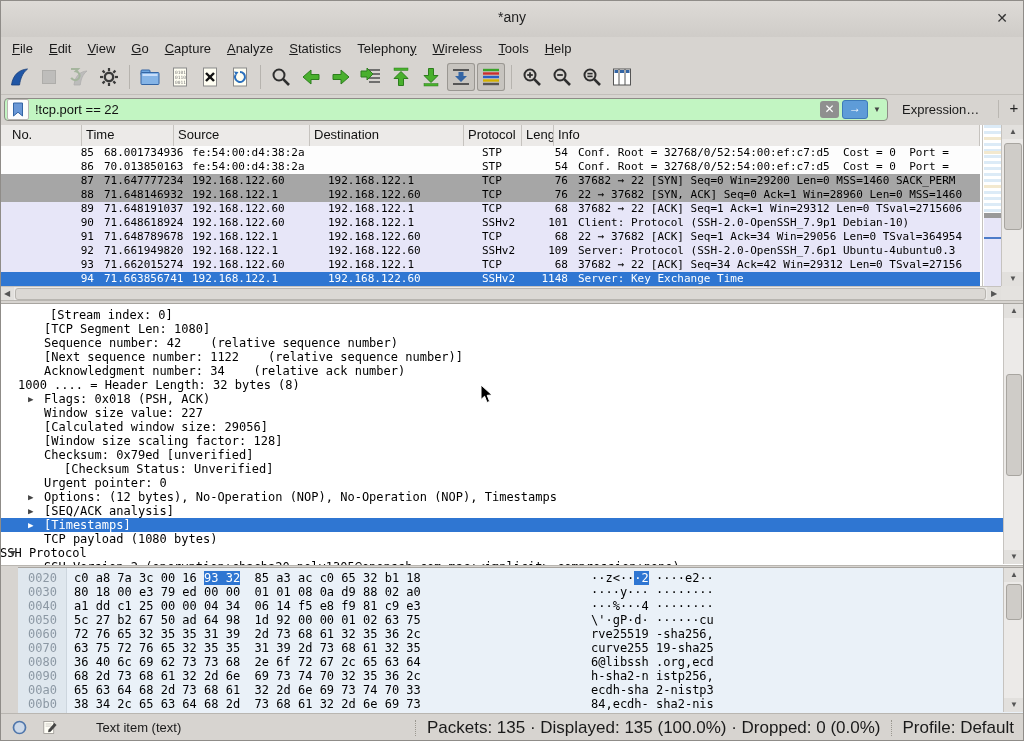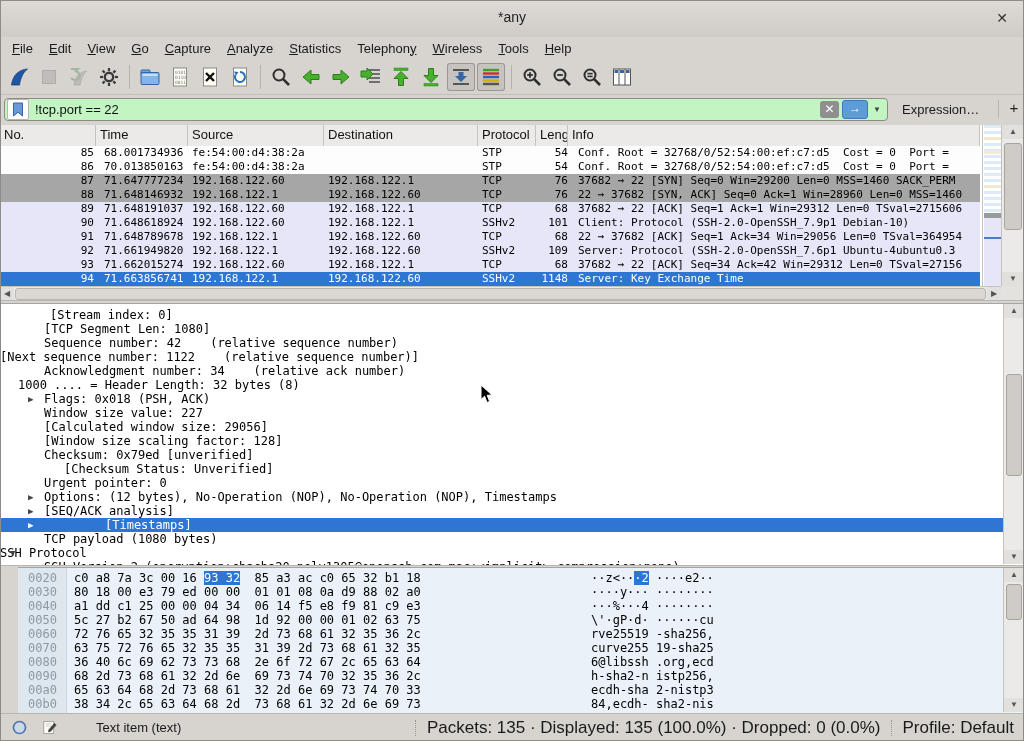--- a/index.html
+++ b/index.html
@@ -332,21 +332,21 @@
     <span class="fapply">→</span>
     <span class="fdrop">▼</span>
   </div>
   <span class="expr-label">Expression…</span>
   <span class="expr-sep"></span>
   <span class="add-filter">+</span>
 </div>
 
 <div class="packetlist">
   <div class="pl-header" id="plheader">
-      <div class="pl-h" style="width: 96px;">No.</div>
+      <div class="pl-h" style="width: 74px; margin-left: 8px;">No.</div>
       <div class="pl-h" style="width: 92px;">Time</div>
       <div class="pl-h" style="width: 136px;">Source</div>
       <div class="pl-h" style="width: 154px;">Destination</div>
       <div class="pl-h" style="width: 58px;">Protocol</div>
       <div class="pl-h" style="width: 32px;">Length</div>
       <div class="pl-h" style="width: 420px; flex: 1 1 auto;">Info</div>
     </div>
   <div class="pl-body" id="plbody">
       <div class="prow white mono"><span class="c-no">85</span><span class="c-time">68.001734936</span><span class="c-src">fe:54:00:d4:38:2a</span><span class="c-dst"></span><span class="c-proto">STP</span><span class="c-len">54</span><span class="c-info">Conf. Root = 32768/0/52:54:00:ef:c7:d5  Cost = 0  Port =</span></div>
       <div class="prow white mono"><span class="c-no">86</span><span class="c-time">70.013850163</span><span class="c-src">fe:54:00:d4:38:2a</span><span class="c-dst"></span><span class="c-proto">STP</span><span class="c-len">54</span><span class="c-info">Conf. Root = 32768/0/52:54:00:ef:c7:d5  Cost = 0  Port =</span></div>
@@ -381,33 +381,33 @@
   <div class="pl-corner"></div>
 </div>
 
 <div class="splitter" style="top:300px;"></div>
 
 <div class="details" id="details">
     <div style="height: 4px;"></div>
     <div class="dl mono"><span style="padding-left: 50px; display: inline-block;">[Stream index: 0]</span></div>
     <div class="dl mono"><span style="padding-left: 44px; display: inline-block;">[TCP Segment Len: 1080]</span></div>
     <div class="dl mono"><span style="padding-left: 44px; display: inline-block;">Sequence number: 42    (relative sequence number)</span></div>
-    <div class="dl mono"><span style="display: inline-block;">[Next sequence number: 1122    (relative sequence number)]</span></div>
+    <div class="dl mono"><span style="padding-left: 44px; display: inline-block;">[Next sequence number: 1122    (relative sequence number)]</span></div>
     <div class="dl mono"><span style="padding-left: 44px; display: inline-block;">Acknowledgment number: 34    (relative ack number)</span></div>
     <div class="dl mono"><span style="padding-left: 18px; display: inline-block;">1000 .... = Header Length: 32 bytes (8)</span></div>
     <div class="dl mono"><span class="arrow" style="left: 28px;">▶</span><span style="padding-left: 44px; display: inline-block;">Flags: 0x018 (PSH, ACK)</span></div>
     <div class="dl mono"><span style="padding-left: 44px; display: inline-block;">Window size value: 227</span></div>
     <div class="dl mono"><span style="padding-left: 44px; display: inline-block;">[Calculated window size: 29056]</span></div>
     <div class="dl mono"><span style="padding-left: 44px; display: inline-block;">[Window size scaling factor: 128]</span></div>
     <div class="dl mono"><span style="padding-left: 44px; display: inline-block;">Checksum: 0x79ed [unverified]</span></div>
     <div class="dl mono"><span style="padding-left: 64px; display: inline-block;">[Checksum Status: Unverified]</span></div>
     <div class="dl mono"><span style="padding-left: 44px; display: inline-block;">Urgent pointer: 0</span></div>
     <div class="dl mono"><span class="arrow" style="left: 28px;">▶</span><span style="padding-left: 44px; display: inline-block;">Options: (12 bytes), No-Operation (NOP), No-Operation (NOP), Timestamps</span></div>
     <div class="dl mono"><span class="arrow" style="left: 28px;">▶</span><span style="padding-left: 44px; display: inline-block;">[SEQ/ACK analysis]</span></div>
-    <div class="dl selected mono"><span class="arrow" style="left: 28px;">▶</span><span style="padding-left: 67px; display: inline-block; margin-left: 38px;">[Timestamps]</span></div>
+    <div class="dl selected mono"><span class="arrow" style="left: 28px;">▶</span><span style="padding-left: 44px; display: inline-block;">[Timestamps]</span></div>
     <div class="dl mono"><span style="padding-left: 44px; display: inline-block;">TCP payload (1080 bytes)</span></div>
     <div class="dl mono"><span class="arrow" style="left: 10px;">▼</span><span style="display: inline-block;">SSH Protocol</span></div>
     <div class="dl mono"><span class="arrow" style="left: 28px;">▶</span><span style="padding-left: 44px; display: inline-block;">SSH Version 2 (encryption:chacha20-poly1305@openssh.com mac:&lt;implicit&gt; compression:none)</span></div>
   </div>
 <div class="vscroll dt-vscroll" style="position:absolute;top:304px;">
   <div class="vs-up">▲</div>
   <div class="vs-thumb" style="top:70px;height:100px;"></div>
   <div class="vs-dn">▼</div>
 </div>
 

